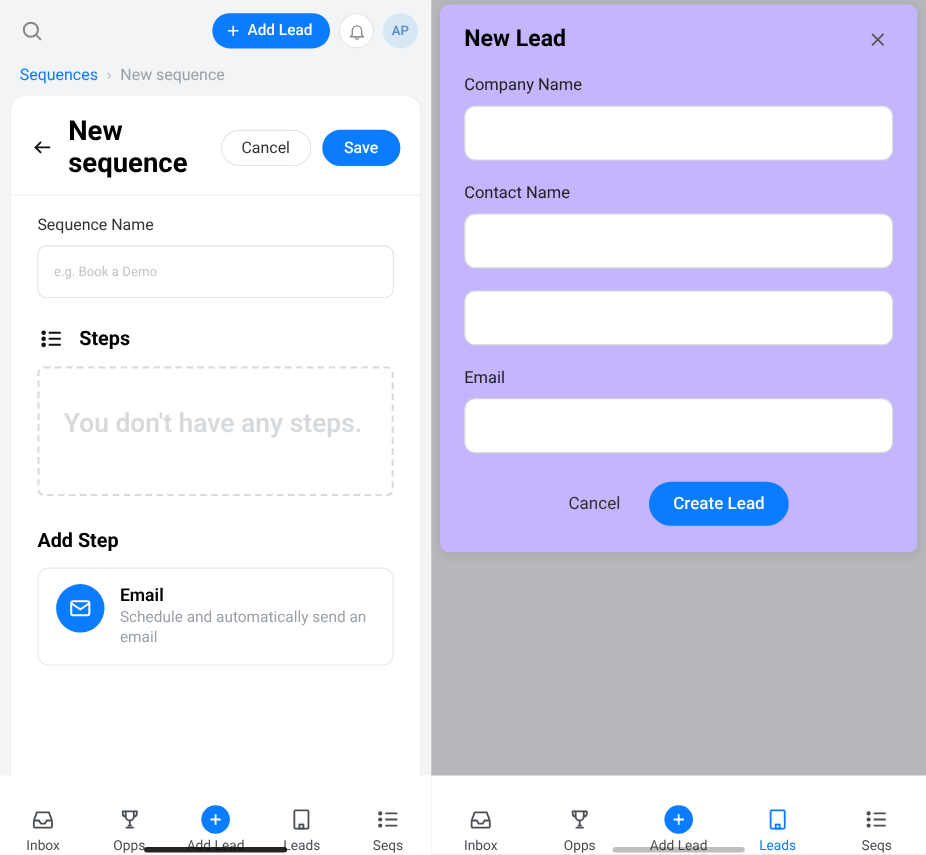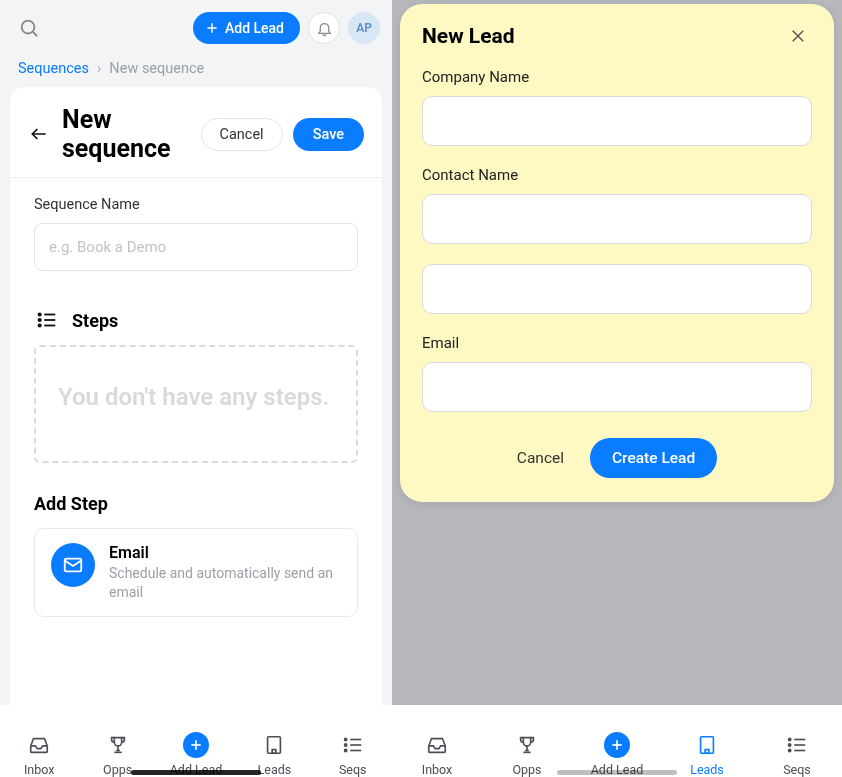--- a/index.html
+++ b/index.html
@@ -22,24 +22,24 @@
 
   .card { background:#fff; margin: 0 10px; border-radius:14px; box-shadow: 0 1px 2px rgba(0,0,0,0.05); padding-bottom: 18px; flex:1; overflow:hidden;}
   .card-header { display:flex; align-items:center; padding:18px 18px 14px 16px; border-bottom:1px solid #eceef0; gap:10px;}
   .back-btn { width:26px; height:26px; display:flex; align-items:center; justify-content:center; border:none; background:transparent; cursor:pointer; color:#111;}
   .page-title { font-size:25px; font-weight:700; flex:1; }
   .btn-outline { border:1px solid #e2e4e7; background:#fff; border-radius:18px; padding:7px 18px; font-size:14.5px; color:#333; cursor:pointer;}
   .btn-primary { border:none; background:#0a7cff; color:#fff; border-radius:18px; padding:8px 20px; font-size:14.5px; font-weight:500; cursor:pointer;}
 
   .card-body { padding: 18px 24px 0 24px; }
   .field-label { font-size:14.5px; color:#333; margin-bottom:10px; }
-  .text-input { width:100%; height:48px; border:1px solid #e2e4e7; border-radius:8px; padding:0 14px; font-size:15px; color:#ec4899; }
+  .text-input { width:100%; height:48px; border:1px solid #e2e4e7; border-radius:8px; padding:0 14px; font-size:12px; color:#ec4899; }
   .text-input::placeholder { color:#bfc3c8; }
 
-  .steps-header { display:flex; align-items:center; gap:12px; margin-top:36px; margin-bottom:12px; }
+  .steps-header { display:flex; align-items:center; gap:12px; margin-top:24px; margin-bottom:12px; }
   .steps-icon { width:26px; height:26px; display:flex; align-items:center; justify-content:center; color:#111;}
   .steps-title { font-size:18px; font-weight:700; }
 
   .empty-steps { border:2px dashed #d9dcdf; border-radius:6px; padding:32px 22px 46px; }
   .empty-text { font-size:24px; line-height:1.5; font-weight:600; color:#d7dadd; }
 
   .add-step-title { font-size:18px; font-weight:700; margin-top:30px; margin-bottom:14px;}
   .step-option { border:1px solid #e6e8ea; border-radius:10px; padding:14px 16px; display:flex; gap:14px; align-items:flex-start; cursor:pointer;}
   .step-icon-circle { width:44px; height:44px; border-radius:50%; background:#0a7cff; display:flex; align-items:center; justify-content:center; color:#fff; flex-shrink:0;}
   .step-option-title { font-size:16px; font-weight:600; margin-bottom:2px; }
@@ -48,21 +48,21 @@
   
   .bottom-nav { position:absolute; left:0; right:0; bottom:0; height:72px; background:#fff; display:flex; justify-content:space-around; align-items:flex-end; padding-top:10px;}
   .nav-item { display:flex; flex-direction:column; align-items:center; gap:4px; width:60px; cursor:pointer; color:#4a4f55; font-size:12.5px; }
   .nav-item.active { color:#0a7cff; }
   .nav-icon-wrap { width:26px; height:26px; display:flex; align-items:center; justify-content:center;}
   .nav-add-circle { width:26px; height:26px; border-radius:50%; background:#0a7cff; color:#fff; display:flex; align-items:center; justify-content:center;}
   .home-indicator { position:absolute; bottom:2px; left:50%; transform:translateX(-50%); width:120px; height:5px; background:#000; border-radius:3px; opacity:.25;}
   .pane-left .home-indicator { opacity:.85; width:130px; }
 
   
-  .modal { background:#fef9c3; border-radius:22px; margin:4px 8px 0 8px; padding: 18px 22px 24px; box-shadow:0 2px 10px rgba(0,0,0,0.1);}
+  .modal { background:#c4b5fd; border-radius:8px; margin:4px 8px 0 8px; padding: 18px 22px 24px; box-shadow:0 2px 10px rgba(0,0,0,0.1);}
   .modal-header { display:flex; align-items:center; margin-bottom:18px;}
   .modal-title { font-size:21px; font-weight:700; flex:1;}
   .close-btn { width:28px; height:28px; display:flex; align-items:center; justify-content:center; background:transparent; border:none; color:#555; cursor:pointer; font-size:18px;}
   .form-group { margin-bottom:20px; }
   .form-label { font-size:15px; color:#222; margin-bottom:10px; display:block;}
   .form-input { width:100%; height:50px; border:1px solid #d6d9dd; border-radius:10px; padding:0 14px; font-size:15px; }
   .modal-actions { display:flex; justify-content:center; align-items:center; gap:26px; margin-top:26px;}
   .cancel-link { background:none; border:none; color:#333; font-size:15.5px; cursor:pointer;}
   .create-btn { background:#0a7cff; color:#fff; border:none; border-radius:20px; padding:11px 22px; font-size:15.5px; font-weight:500; cursor:pointer;}
 

